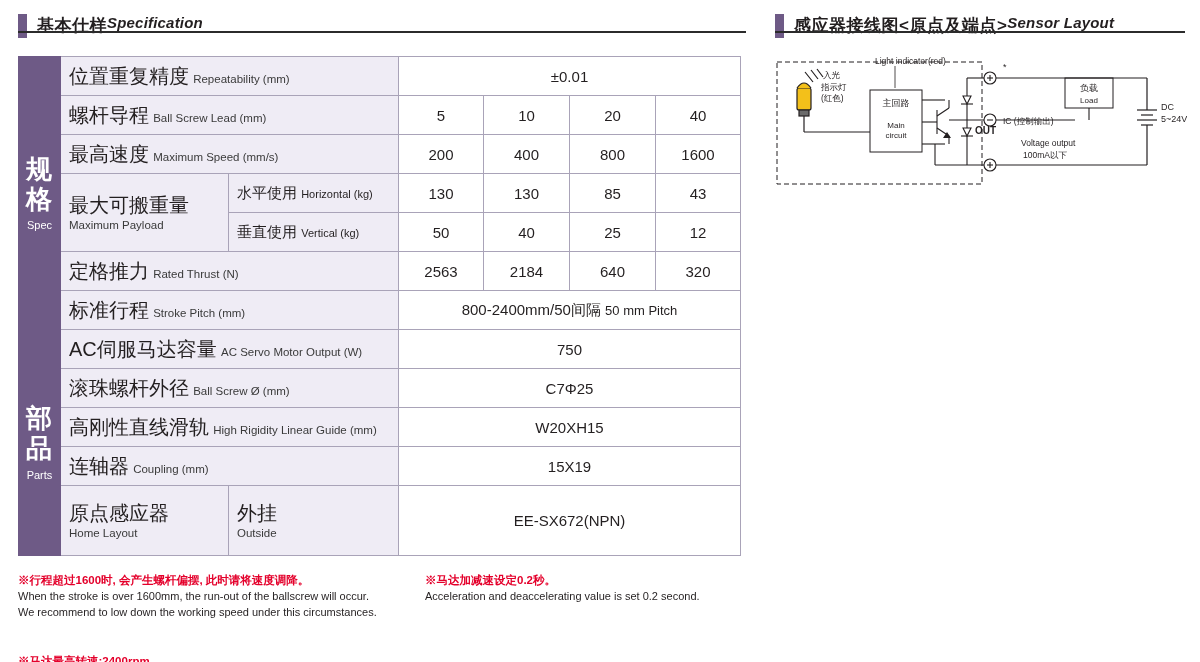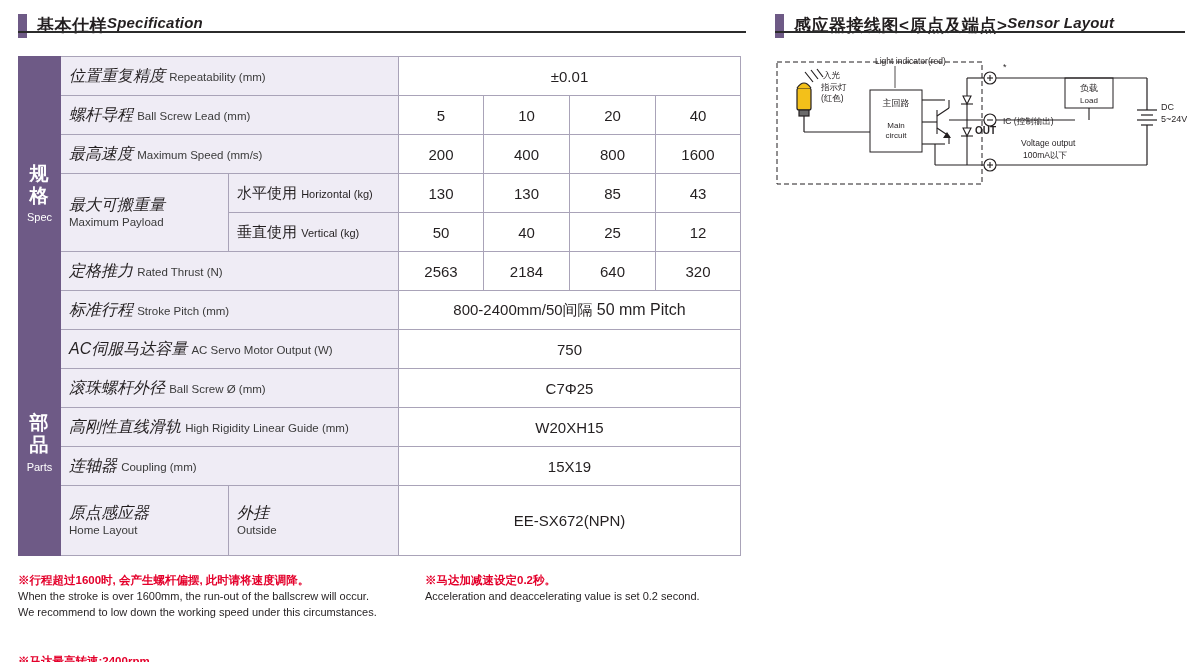--- a/index.html
+++ b/index.html
@@ -39,30 +39,30 @@
     background:#ffffff;
   }
   .sidecell {
     width:42px;
     background:#6e5a86 !important;
     color:#ffffff;
     text-align:center;
     padding:0 2px !important;
     border:1px solid #6e5a86 !important;
   }
-  .sidecell .scn { font-size:19px; font-weight:bold; line-height:1.15; letter-spacing:1px; }
+  .sidecell .scn { font-size:26px; font-weight:bold; line-height:1.15; letter-spacing:1px; }
   .sidecell .sen { font-size:11px; margin-top:5px; }
   .labelcell { background:#efecf5 !important; }
-  .labelcell .cn { font-size:16px;font-style:italic; }
+  .labelcell .cn { font-size:20px; }
   .labelcell .en { font-size:11.5px; color:#3a3a3a; }
   .lab2 .cn { font-size:15px; }
   .lab2 .en { font-size:11px; }
   .num { text-align:center; font-size:17px; }
   .wide { text-align:center; font-size:17px; }
-  .wide .small { font-size:16px; }
+  .wide .small { font-size:13px; }
   .big { text-align:center; font-size:19px; }
   .sub-label { background:#efecf5 !important;margin-left:20px; }
   .stack { line-height:1.25; }
   .stack .cn { display:block; }
   .stack .en { display:block; }
 
   
   .note { position:absolute; font-size:11px; line-height:1.45; }
   .note .red { color:#e4002b; font-weight:bold; font-size:11.5px; }
   .note .blk { color:#231f20; }

